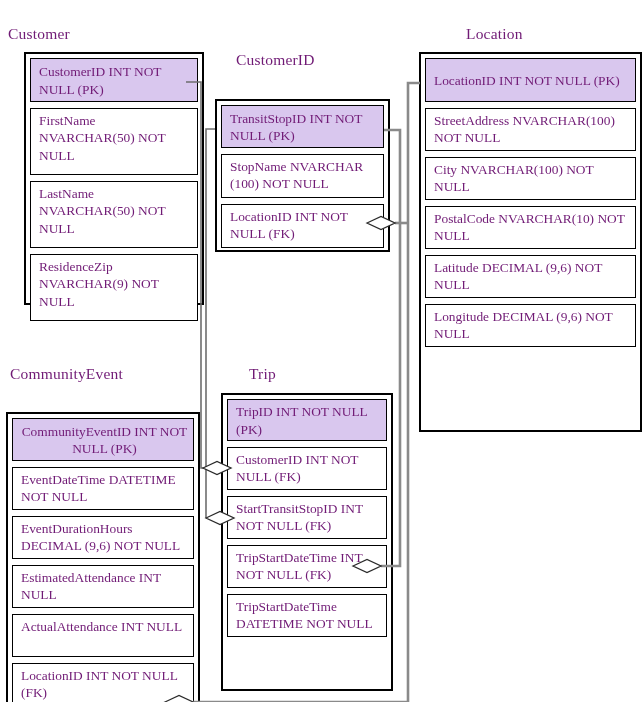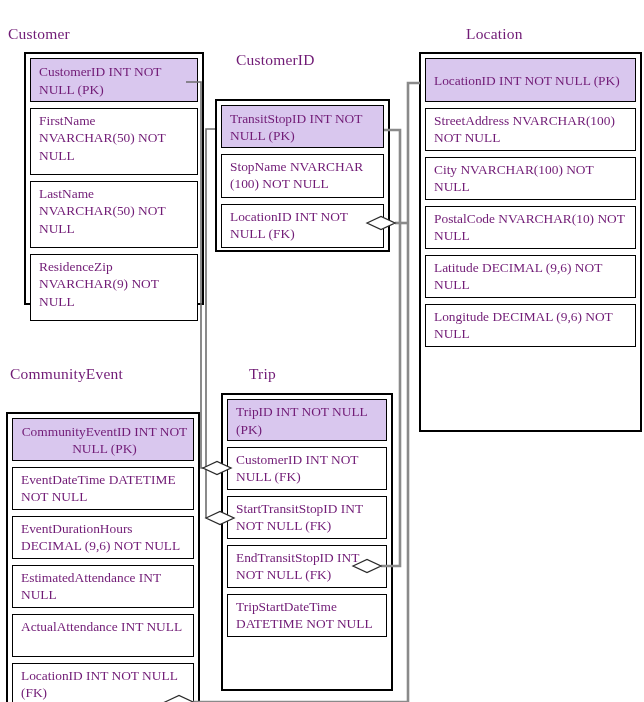--- a/index.html
+++ b/index.html
@@ -105,21 +105,21 @@
       <div class="row">EventDurationHours DECIMAL (9,6) NOT NULL</div>
       <div class="row">EstimatedAttendance INT NULL</div>
       <div class="row">ActualAttendance INT NULL</div>
       <div class="row">LocationID INT NOT NULL (FK)</div>
     </div>
 
   <div id="trip-box" class="entity-box" style="left:221px;top:372px;width:172px;height:298px;">
       <div class="row pk">TripID INT NOT NULL (PK)</div>
       <div class="row">CustomerID INT NOT NULL (FK)</div>
       <div class="row">StartTransitStopID INT NOT NULL (FK)</div>
-      <div class="row">EndTransitStopID INT NOT NULL (FK)</div>
+      <div class="row">TripStartDateTime INT NOT NULL (FK)</div>
       <div class="row">TripStartDateTime DATETIME NOT NULL</div>
     </div>
 
   <svg class="connector-layer" viewBox="0 0 644 702" xmlns="http://www.w3.org/2000/svg">
 
     <polyline class="thin-line" points="186,61 201,61 201,447 204,447"></polyline>
 
     <polyline class="thin-line" points="215,108 206,108 206,497"></polyline>
 
     <polyline class="thick-line" points="384,109 400,109 400,545 381,545"></polyline>

